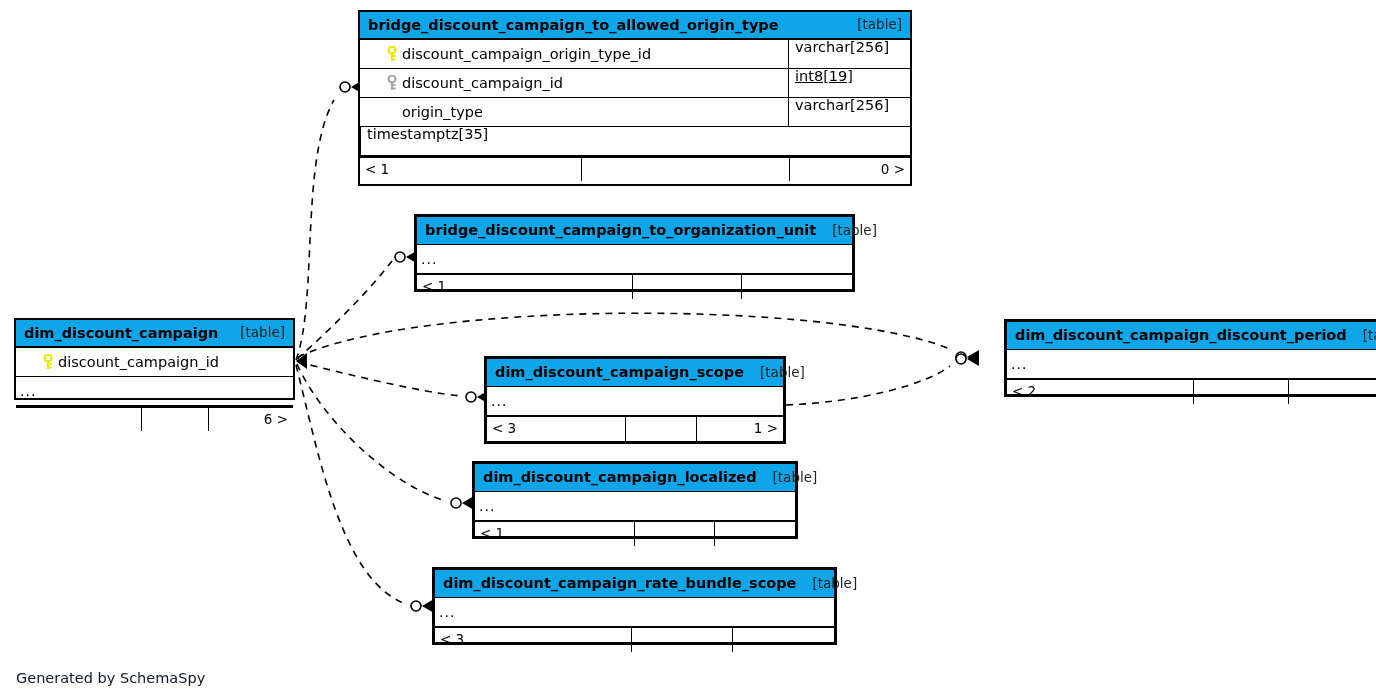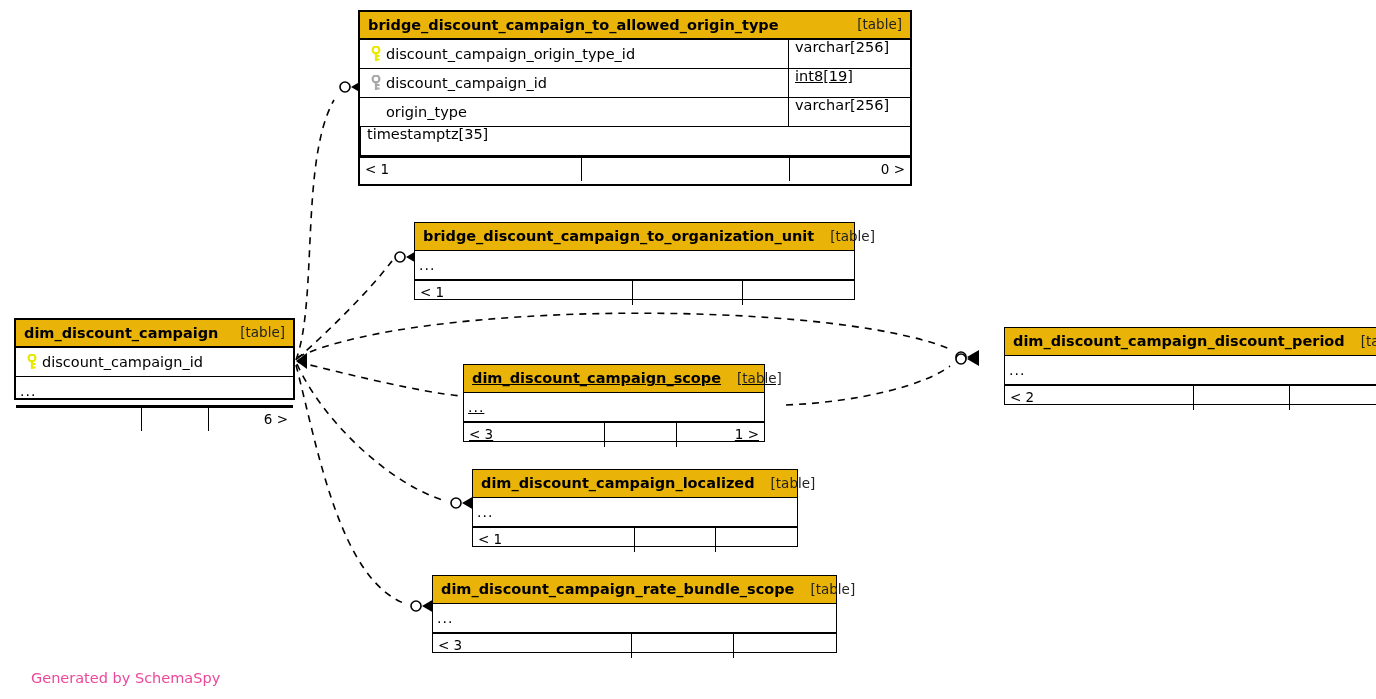--- a/index.html
+++ b/index.html
@@ -33,28 +33,27 @@
   .erd-table {
     position: absolute;
     z-index: 2;
     box-sizing: border-box;
     background: #ffffff;
     border: 2px solid #000;
     font-size: 14.5px;
     line-height: 1;
   }
   .erd-table.thin {
-    border: 1px solid #000000;
-    margin-top: 8px;
+    border: 3px solid #000000;
   }
   .tbl-head {
     display: flex;
     align-items: center;
     justify-content: space-between;
-    background: #eab308;
+    background: #0ea5e9;
     border-bottom: 2px solid #000;
     padding: 0 8px;
     height: 28px;
     box-sizing: border-box;
   }
   .erd-table.thin .tbl-head {
     border-bottom: 1px solid #000;
   }
   .tbl-name {
     font-weight: bold;
@@ -72,21 +71,21 @@
     align-items: stretch;
     height: 29px;
     border-bottom: 1px solid #000;
     box-sizing: border-box;
   }
   .tbl-row:last-child { border-bottom: none; }
   .col-name {
     flex: 1 1 auto;
     display: flex;
     align-items: center;
-    padding-left: 6px;
+    padding-left: 22px;
     white-space: nowrap;
     overflow: hidden;
   }
   .col-type {
     flex: 0 0 auto;
     display: flex;
     align-items: flex-start;
     padding-left: 6px;
     border-left: 1px solid #000;
     box-sizing: border-box;
@@ -121,23 +120,22 @@
     padding: 0 5px;
     border-right: 1px solid #000;
     white-space: nowrap;
   }
   .foot-cell:last-child { border-right: none; }
   .foot-cell.right { justify-content: flex-end; }
   .credit {
     position: absolute;
     z-index: 3;
     font-size: 14.5px;
-    color: #ec4899;
-    white-space: nowrap;
-    margin-left: 15px;
+    color: #0f172a;
+    white-space: nowrap;
   }
 </style>
 </head>
 <body>
 
 <div id="canvas">
 
   <svg id="edges" viewBox="0 0 1376 699" xmlns="http://www.w3.org/2000/svg">
       <g>
         <path d="M296,360 C318,300 300,160 334,100" fill="none" stroke="#000000" stroke-width="1.6" stroke-dasharray="7,6"></path>
@@ -293,21 +291,21 @@
             <span></span>
           </div>
           <div class="foot-cell" style="width: 67px;">
             <span></span>
           </div>
           <div class="foot-cell right" style="width: 85px; flex: 1 1 auto;">
             <span>6 &gt;</span>
           </div>
         </div>
       </div>
-      <div class="erd-table thin" style="left: 463px; top: 356px; width: 302px; height: 78px; text-decoration: underline;">
+      <div class="erd-table thin" style="left: 484px; top: 356px; width: 302px; height: 88px;">
         <div class="tbl-head">
           <span class="tbl-name">dim_discount_campaign_scope</span>
           <span class="tbl-kind">[table]</span>
         </div>
         <div class="tbl-row ellipsis-row">
           <div class="col-name">
             <span>...</span>
           </div>
         </div>
         <div class="tbl-foot">

